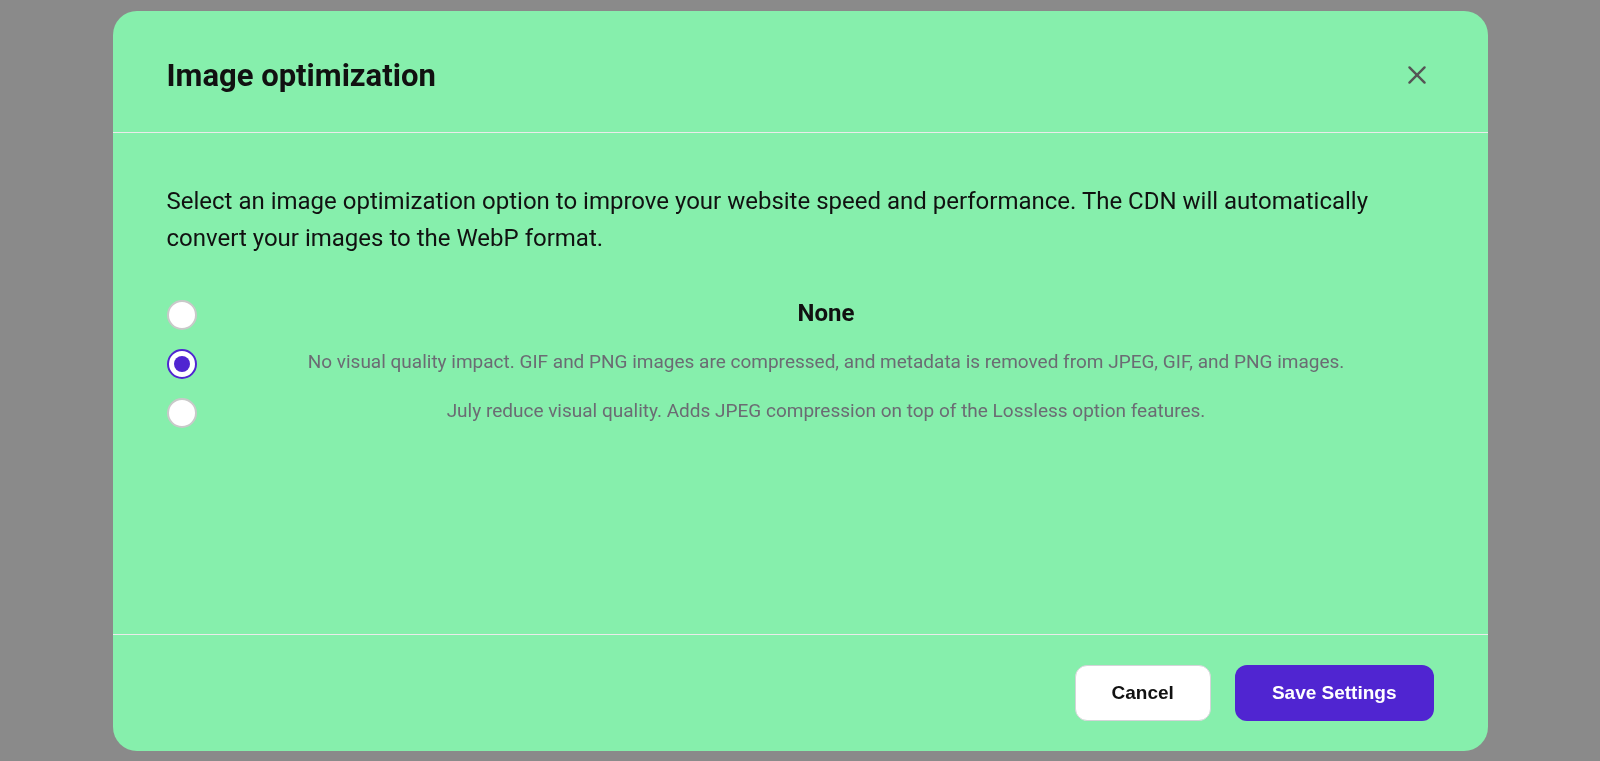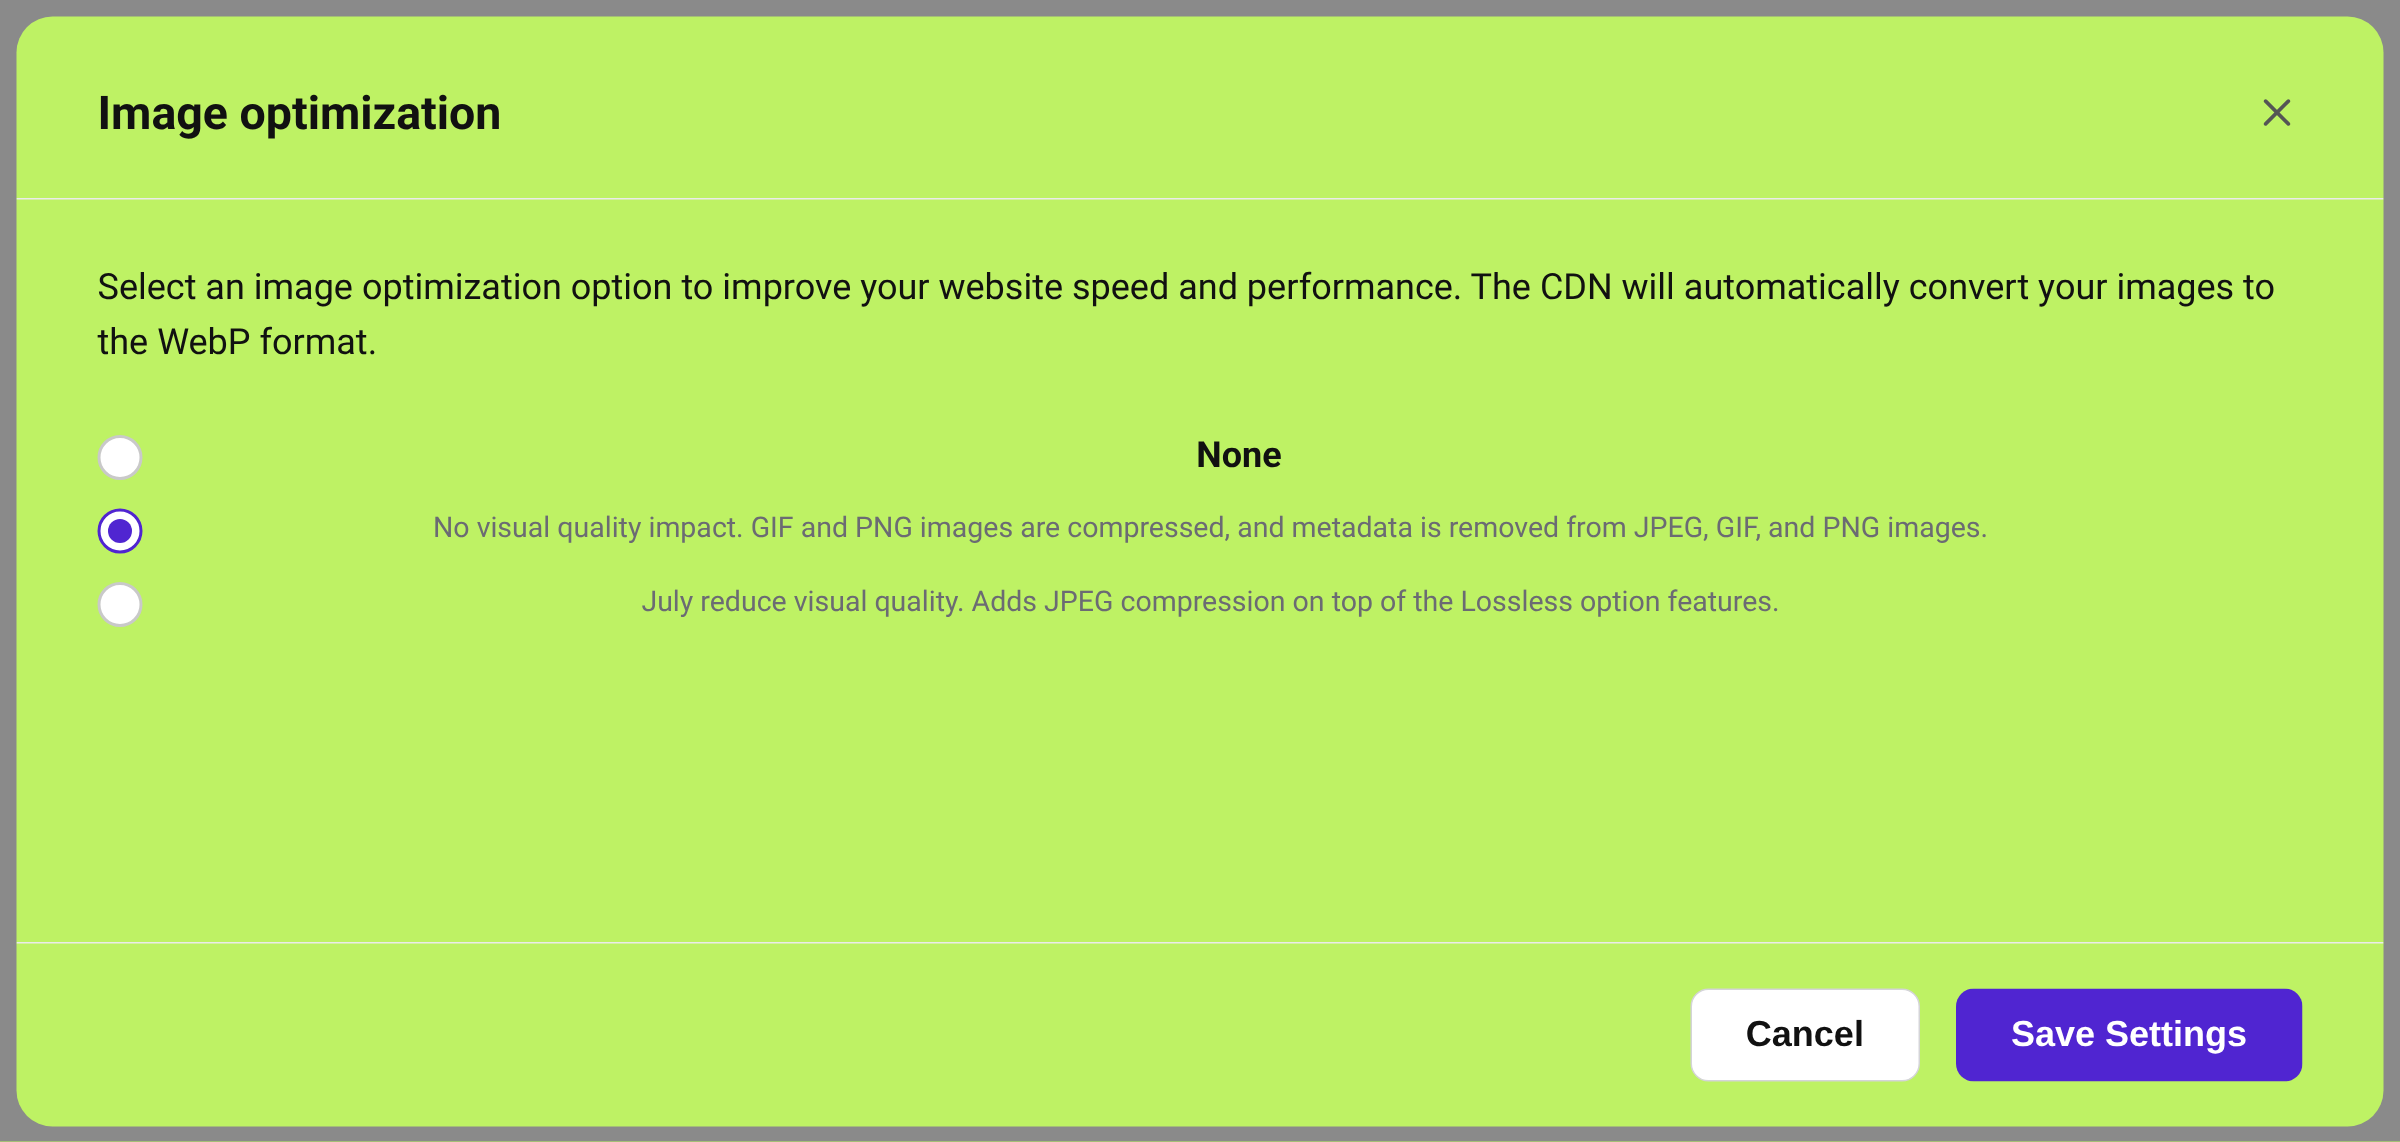--- a/index.html
+++ b/index.html
@@ -11,23 +11,23 @@
       font-family: -apple-system, BlinkMacSystemFont, "Segoe UI", Roboto, Helvetica, Arial, sans-serif;
       background: #8a8a8a;
       width: 1600px;
       height: 761px;
       display: flex;
       align-items: center;
       justify-content: center;
       overflow: hidden;
     }
     .modal {
-      background: #bef264;
+      background: #86efac;
       border-radius: 24px;
-      width: 1578px;
+      width: 1375px;
       height: 740px;
       display: flex;
       flex-direction: column;
       overflow: hidden;
     }
     .modal-header {
       display: flex;
       align-items: center;
       justify-content: space-between;
       padding: 46px 54px 38px 54px;
@@ -47,21 +47,21 @@
       display: flex;
       align-items: center;
       justify-content: center;
     }
     .close-btn svg {
       width: 26px;
       height: 26px;
     }
     .modal-body {
       flex: 1;
-      padding: 40px 54px 30px 54px;
+      padding: 50px 54px 30px 54px;
       overflow-y: auto;
     }
     .description {
       font-size: 24px;
       line-height: 1.55;
       color: #111111;
       margin-bottom: 42px;
       max-width: 1460px;
     }
     .options {
@@ -115,21 +115,21 @@
       max-width: 1380px;
     }
     .modal-footer {
       border-top: 1px solid #ebebeb;
       padding: 30px 54px 30px 54px;
       display: flex;
       justify-content: flex-end;
       gap: 24px;
     }
     .btn {
-      font-size: 24px;
+      font-size: 19px;
       font-weight: 600;
       border-radius: 12px;
       padding: 16px 36px;
       cursor: pointer;
       border: 1px solid transparent;
     }
     .btn-secondary {
       background: #ffffff;
       border-color: #d4d4d8;
       color: #111111;

